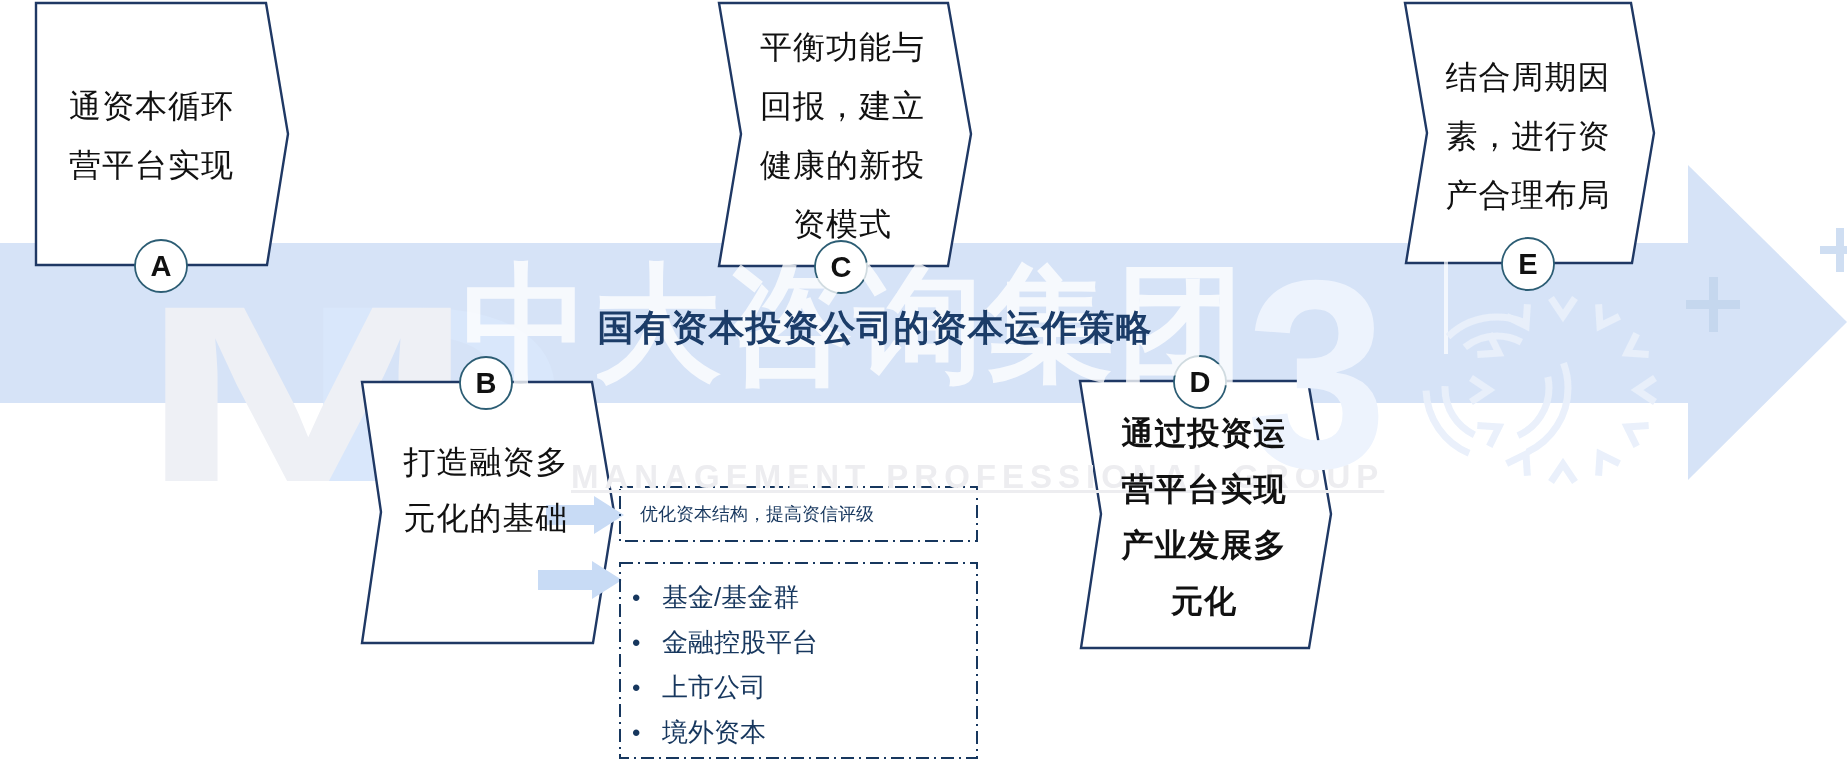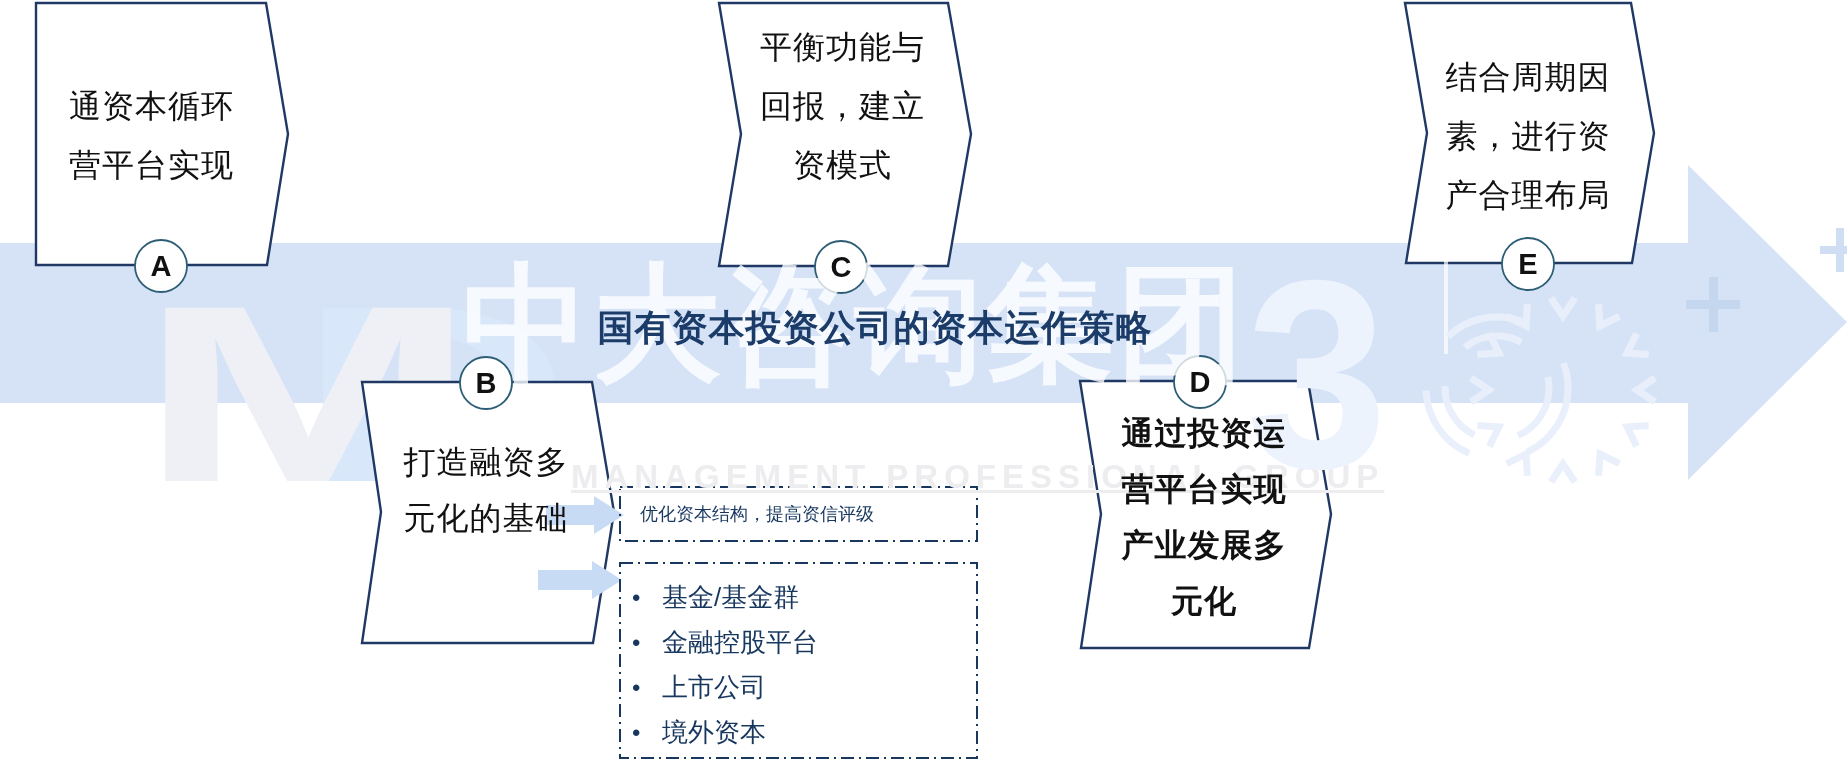--- a/index.html
+++ b/index.html
@@ -123,20 +123,21 @@
     <div id="title">国有资本投资公司的资本运作策略</div>
 
     <div class="ptext" id="text-a">
       <div>通资本循环</div>
       <div>营平台实现</div>
     </div>
 
     <div class="ptext" id="text-c">
       <div>平衡功能与</div>
       <div>回报，建立</div>
+      <div>健康的新投</div>
       <div>资模式</div>
     </div>
 
     <div class="ptext" id="text-e">
       <div>结合周期因</div>
       <div>素，进行资</div>
       <div>产合理布局</div>
     </div>
 
     <div class="ptext" id="text-b">

